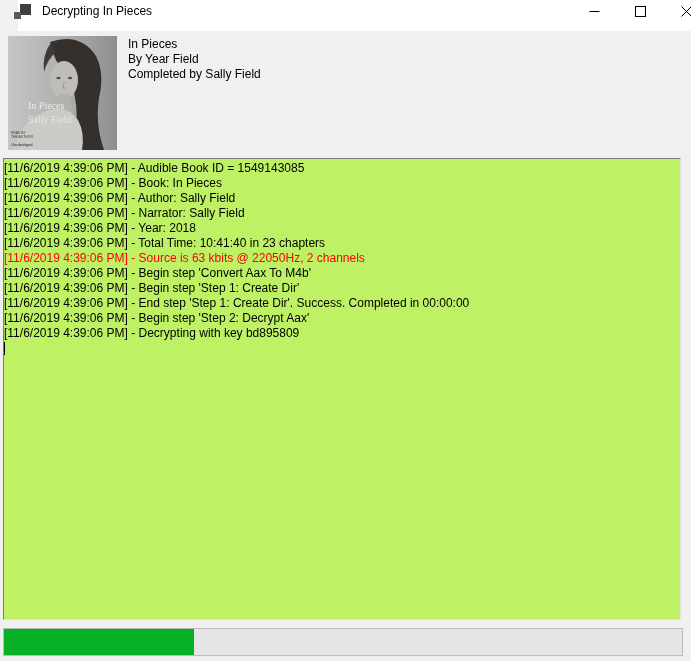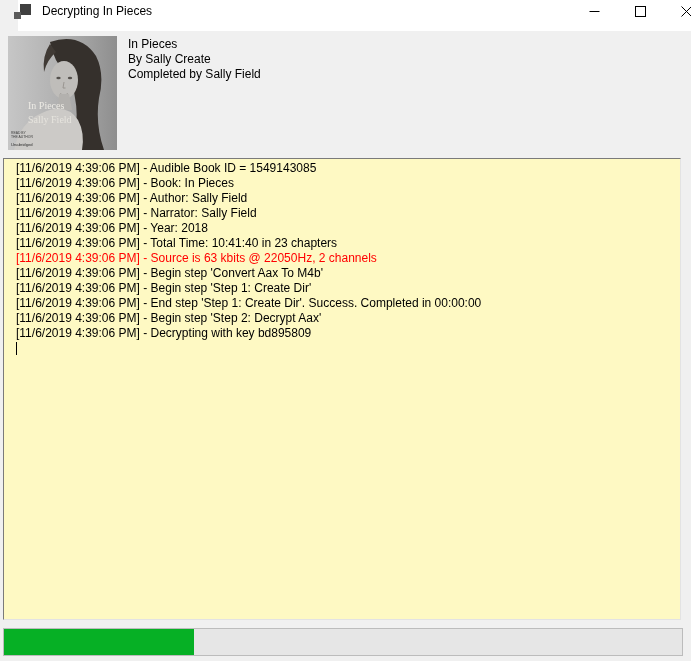--- a/index.html
+++ b/index.html
@@ -32,24 +32,24 @@
   .cover { position:absolute; left:8px; top:36px; width:109px; height:114px; }
   .book-info {
     position:absolute; left:128px; top:37px;
     font-size:12px; line-height:15px; color:#000000;
   }
 
   
   .log-box {
     position:absolute; left:3px; top:158px; width:678px; height:462px;
     box-sizing:border-box;
-    background:#fef9c3;
+    background:#bef264;
     border-top:1px solid #7a7a7a; border-left:1px solid #7a7a7a;
     border-bottom:1px solid #e3e3e3; border-right:1px solid #e3e3e3;
-    padding:2px 12px;
+    padding:2px 0;
     font-size:12px; line-height:15px; color:#000000;
     overflow:hidden; white-space:pre; cursor:text;
   }
   .log-line { height:15px; }
   .caret { width:1px; height:13px; background:#000000; margin-top:1px; }
 
   
   .progress {
     position:absolute; left:3px; top:628px; width:680px; height:28px;
     box-sizing:border-box;
@@ -117,21 +117,21 @@
       <text x="20" y="87" font-family="Liberation Serif, serif" font-size="10" fill="#e6e4de">Sally Field</text>
 
       <text x="3" y="98" font-size="3.4" fill="#3c3c3c" font-family="Liberation Sans, sans-serif">READ BY</text>
       <text x="3" y="102" font-size="3.4" fill="#3c3c3c" font-family="Liberation Sans, sans-serif">THE AUTHOR</text>
       <text x="3" y="110" font-size="4.2" fill="#2e2e2e" font-family="Liberation Sans, sans-serif">Unabridged</text>
     </svg>
   </div>
 
   <div class="book-info">
     <div>In Pieces</div>
-    <div>By Sally Create</div>
+    <div>By Year Field</div>
     <div>Completed by Sally Field</div>
   </div>
 
   <div class="log-box" id="logBox"><div class="log-line" style="color: rgb(0, 0, 0);">[11/6/2019 4:39:06 PM] - Audible Book ID = 1549143085</div><div class="log-line" style="color: rgb(0, 0, 0);">[11/6/2019 4:39:06 PM] - Book: In Pieces</div><div class="log-line" style="color: rgb(0, 0, 0);">[11/6/2019 4:39:06 PM] - Author: Sally Field</div><div class="log-line" style="color: rgb(0, 0, 0);">[11/6/2019 4:39:06 PM] - Narrator: Sally Field</div><div class="log-line" style="color: rgb(0, 0, 0);">[11/6/2019 4:39:06 PM] - Year: 2018</div><div class="log-line" style="color: rgb(0, 0, 0);">[11/6/2019 4:39:06 PM] - Total Time: 10:41:40 in 23 chapters</div><div class="log-line" style="color: rgb(255, 0, 0);">[11/6/2019 4:39:06 PM] - Source is 63 kbits @ 22050Hz, 2 channels</div><div class="log-line" style="color: rgb(0, 0, 0);">[11/6/2019 4:39:06 PM] - Begin step 'Convert Aax To M4b'</div><div class="log-line" style="color: rgb(0, 0, 0);">[11/6/2019 4:39:06 PM] - Begin step 'Step 1: Create Dir'</div><div class="log-line" style="color: rgb(0, 0, 0);">[11/6/2019 4:39:06 PM] - End step 'Step 1: Create Dir'. Success. Completed in 00:00:00</div><div class="log-line" style="color: rgb(0, 0, 0);">[11/6/2019 4:39:06 PM] - Begin step 'Step 2: Decrypt Aax'</div><div class="log-line" style="color: rgb(0, 0, 0);">[11/6/2019 4:39:06 PM] - Decrypting with key bd895809</div><div class="caret"></div></div>
 
   <div class="progress" id="progressBar" style="background: rgb(230, 230, 230); border-color: rgb(188, 188, 188);">
     <div class="progress-fill" id="progressFill" style="width: 28%; background: rgb(6, 176, 37);"></div>
   </div>
 
 </div>

